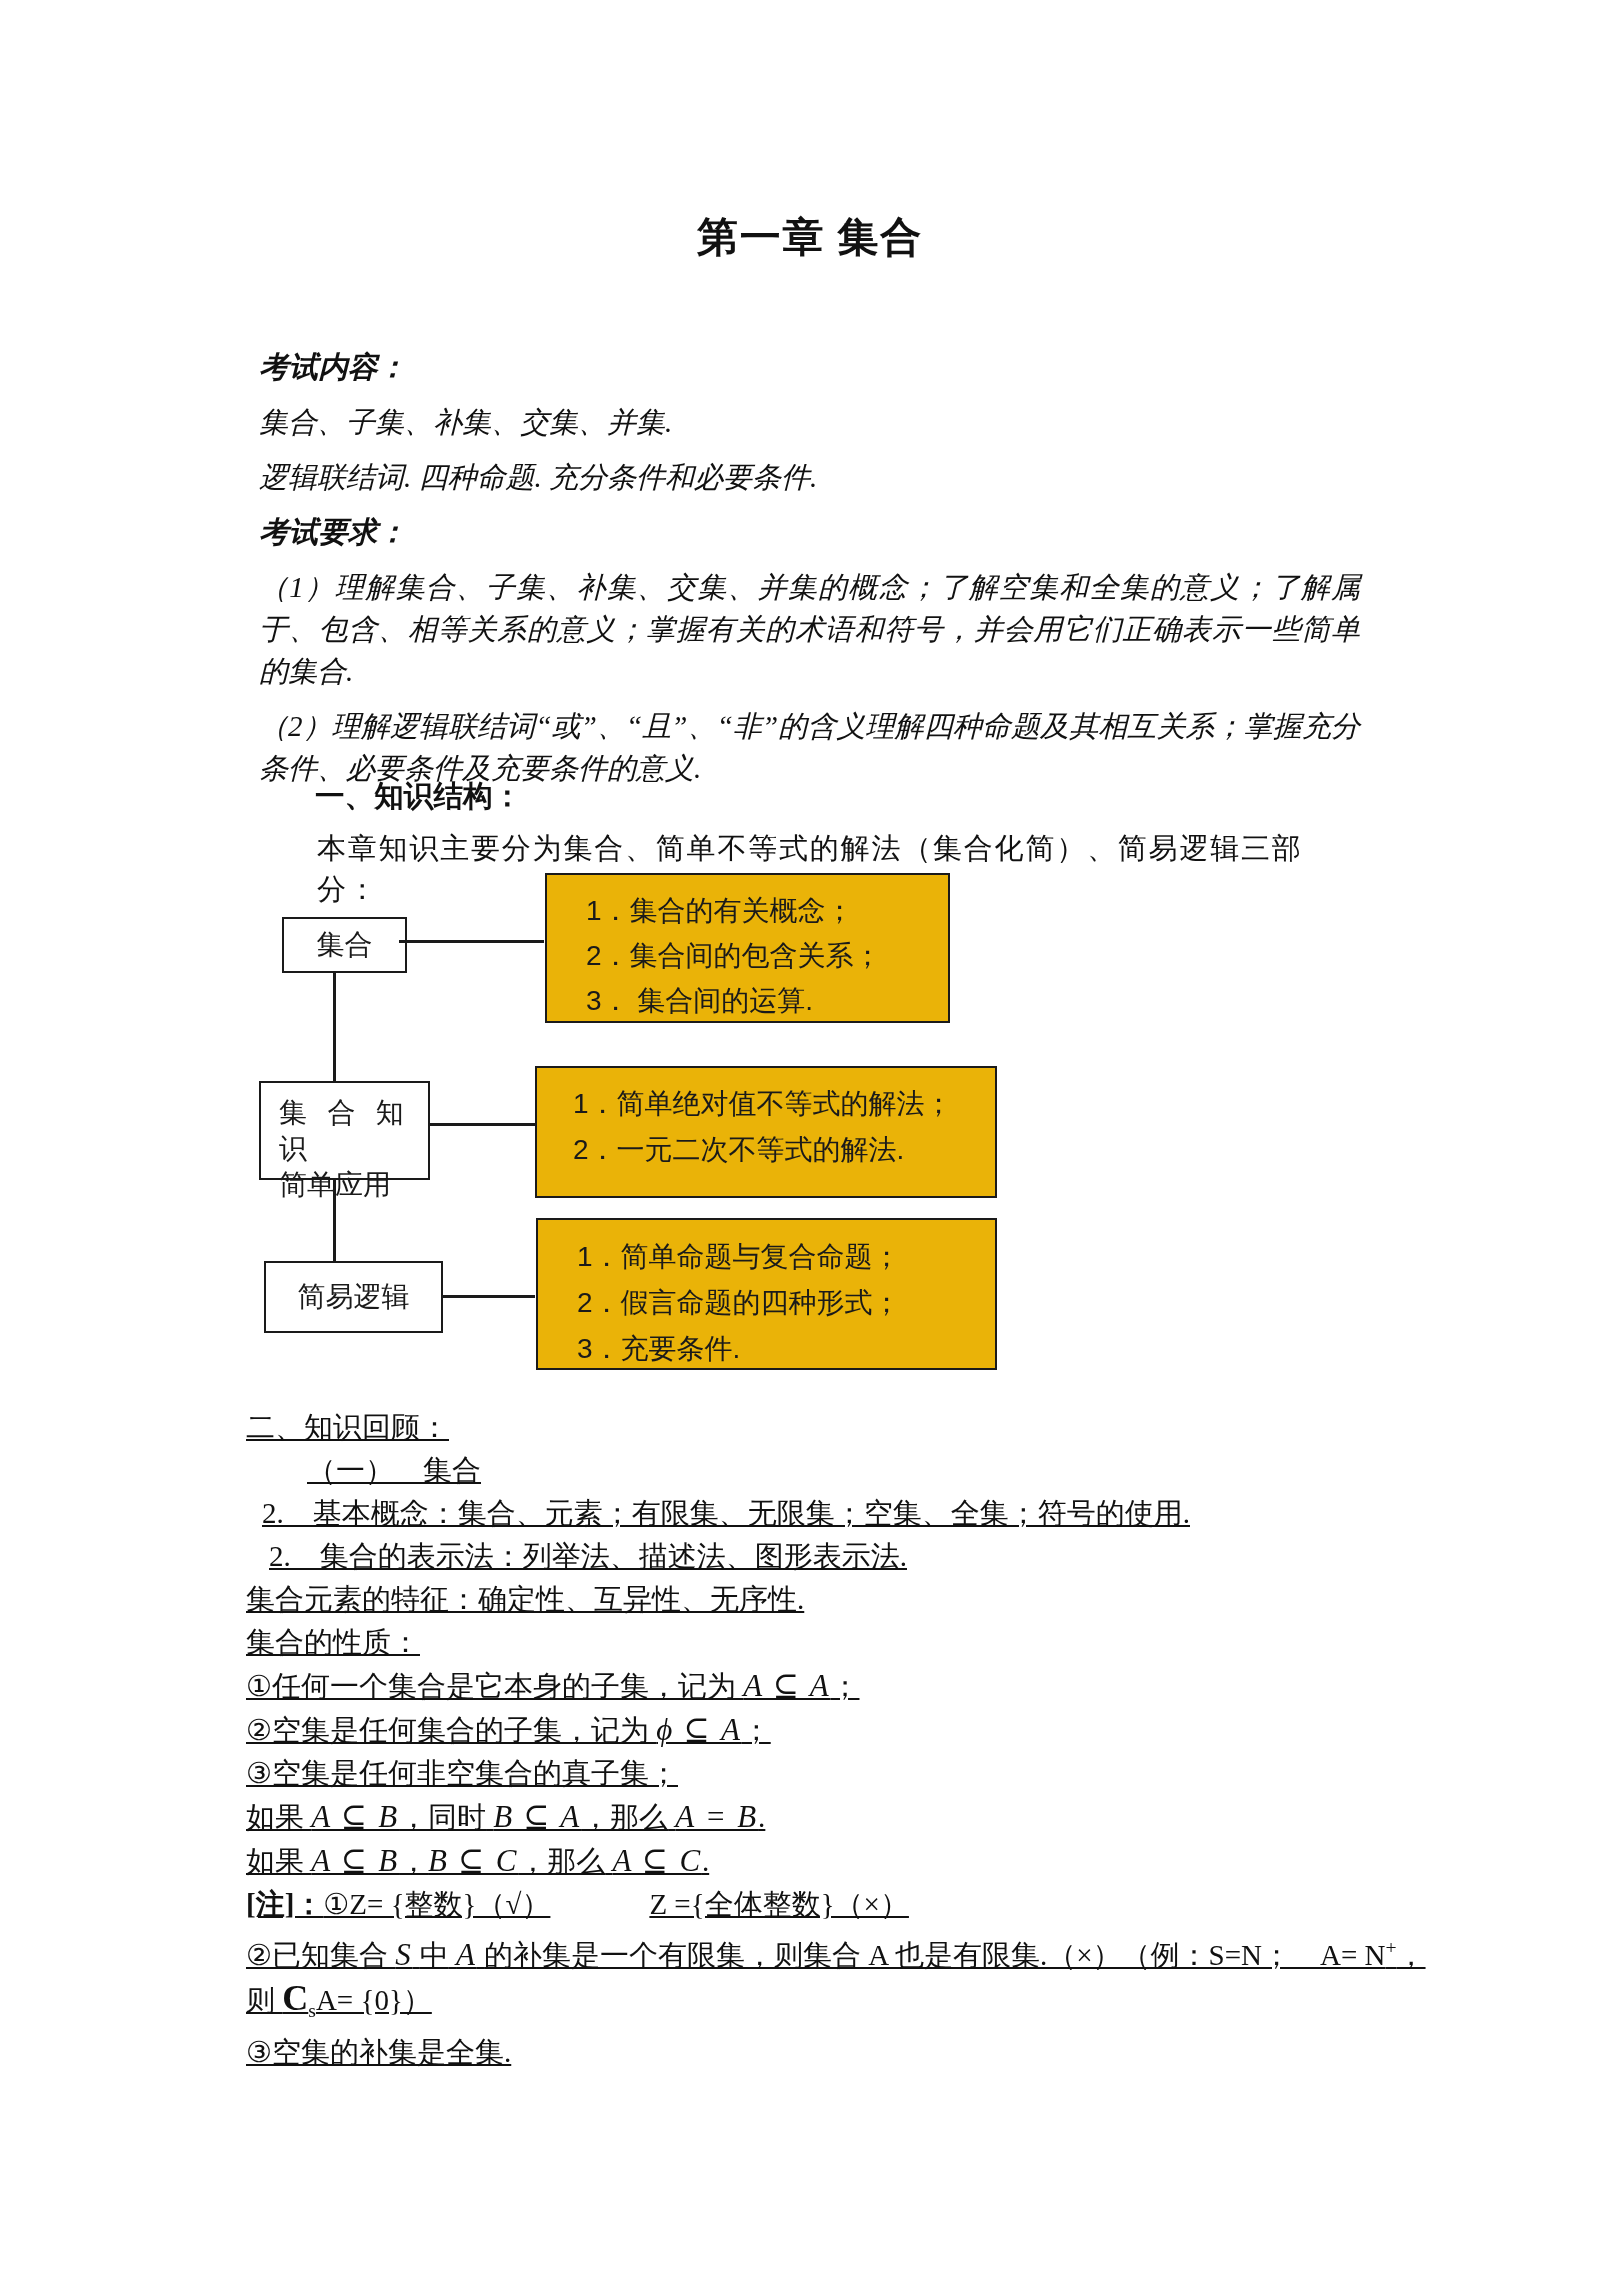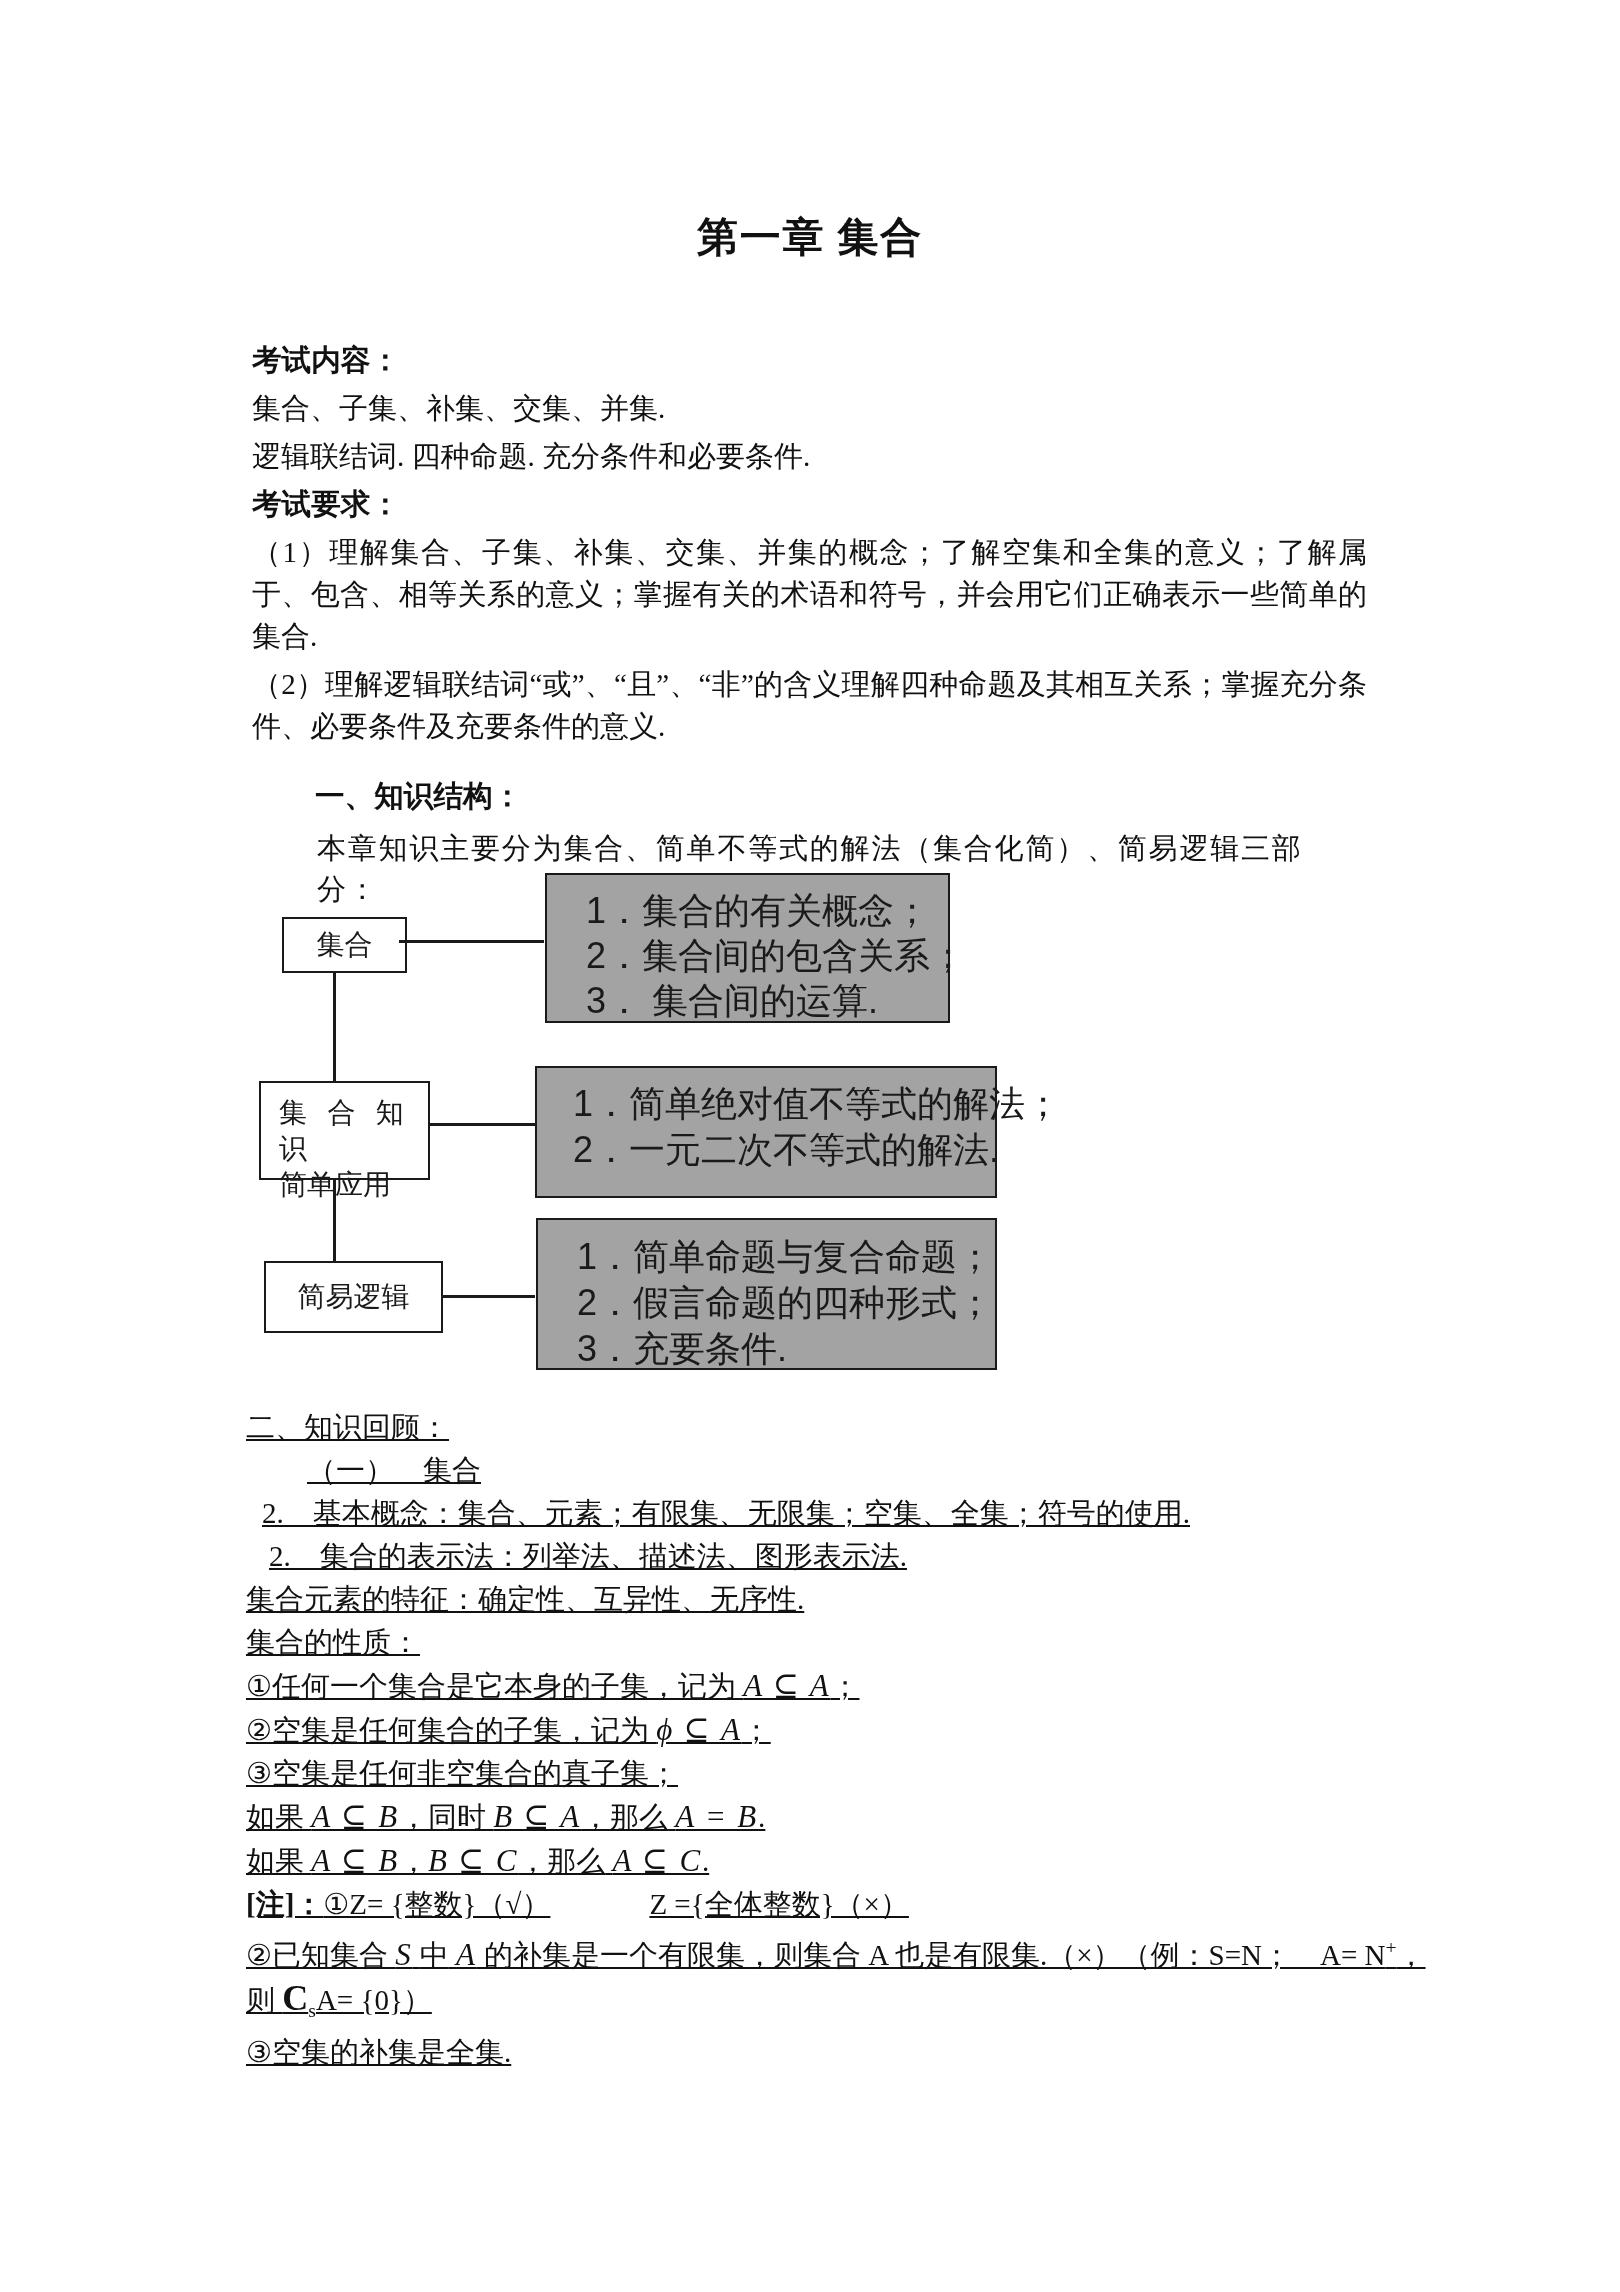--- a/index.html
+++ b/index.html
@@ -13,21 +13,21 @@
     overflow:hidden;
   }
   .chapter-title {
     position:absolute; top:210px; left:0; width:100%;
     text-align:center; font-size:41px; font-weight:700; letter-spacing:1.8px;
   }
   .exam-block {
     position:absolute; top:333px; left:246px; width:1127px;
     font-size:29px; line-height:42px; text-align:justify;
   }
-  .exam-block p {margin:6px;}
+  .exam-block p {margin:13px;font-style:italic;}
   .bold-label {font-weight:700; font-family:"Liberation Sans","DejaVu Sans",sans-serif; font-size:29.6px;}
   .section-heading {
     position:absolute; top:684px; left:0; width:100%;
     text-align:center; font-size:45px; font-weight:900; letter-spacing:0.9px;
     text-shadow:0.9px 0.9px 0 #333;
   }
   .ks-block {
     position:absolute; top:763px; left:246px; width:1127px;
     font-size:29px; line-height:41px;
   }
@@ -37,23 +37,23 @@
 
   
   .dg-node {
     position:absolute; box-sizing:border-box;
     border:2.7px solid #1a1a1a; background:#fff;
     font-family:"Liberation Sans","DejaVu Sans",sans-serif;
     font-size:28px; color:#1a1a1a;
   }
   .dg-detail {
     position:absolute; box-sizing:border-box;
-    border:2.7px solid #1a1a1a; background:#a3a3a3;
+    border:2.7px solid #1a1a1a; background:#eab308;
     font-family:"Liberation Sans","DejaVu Sans",sans-serif;
-    font-size:36px; color:#1a1a1a;
+    font-size:28px; color:#1a1a1a;
   }
   .dg-detail div {white-space:nowrap;}
   .dg-line {position:absolute; background:#1a1a1a;}
   .node-sets {left:282px; top:917px; width:125px; height:56px; display:flex; align-items:center; justify-content:center;}
   .node-apply {left:259px; top:1081px; width:171px; height:99px; padding:11.6px 0 0 18px; line-height:36px;}
   .node-apply .sp {letter-spacing:6.3px;}
   .node-logic {left:264px; top:1261px; width:179px; height:72px; display:flex; align-items:center; justify-content:center;}
   .dbox-sets  {left:545px; top:873px;  width:405px; height:150px; padding:12.5px 0 0 39px; line-height:45px;}
   .dbox-ineq  {left:535px; top:1066px; width:462px; height:132px; padding:13.4px 0 0 36px; line-height:46px;}
   .dbox-logic {left:536px; top:1218px; width:461px; height:152px; padding:14.3px 0 0 39px; line-height:46px;}

